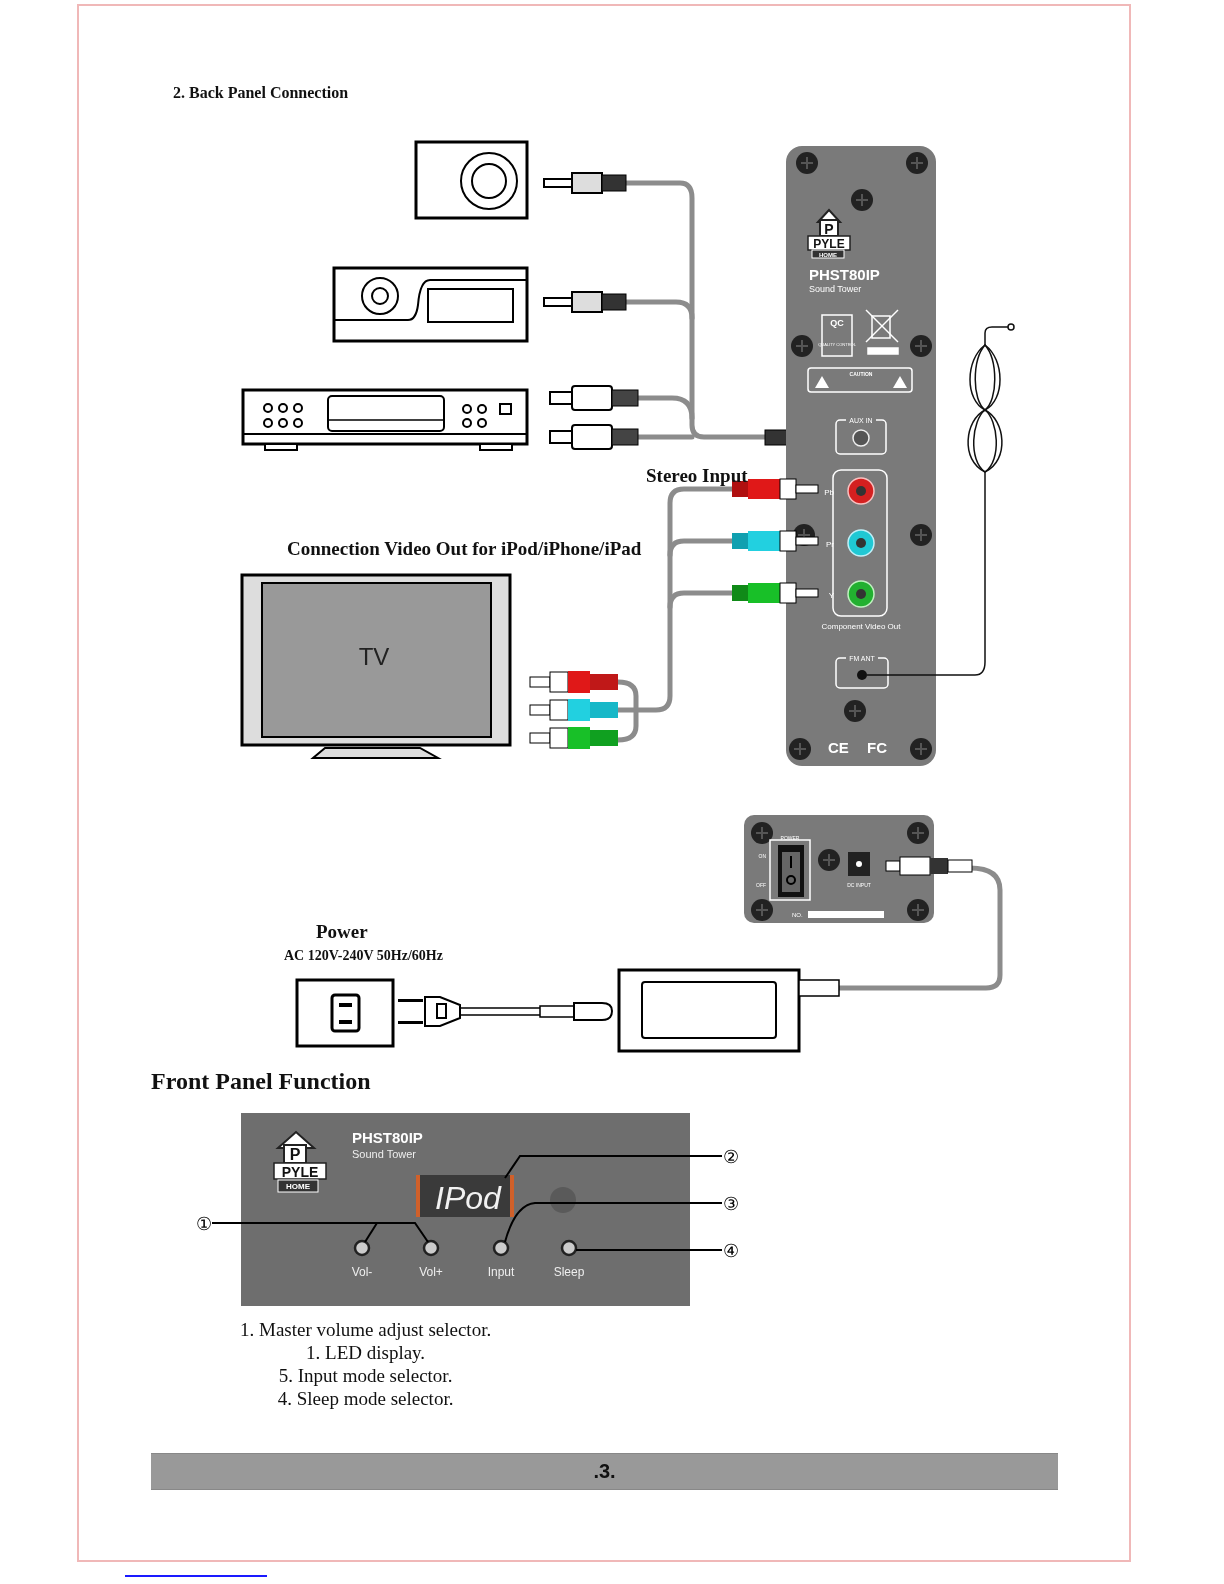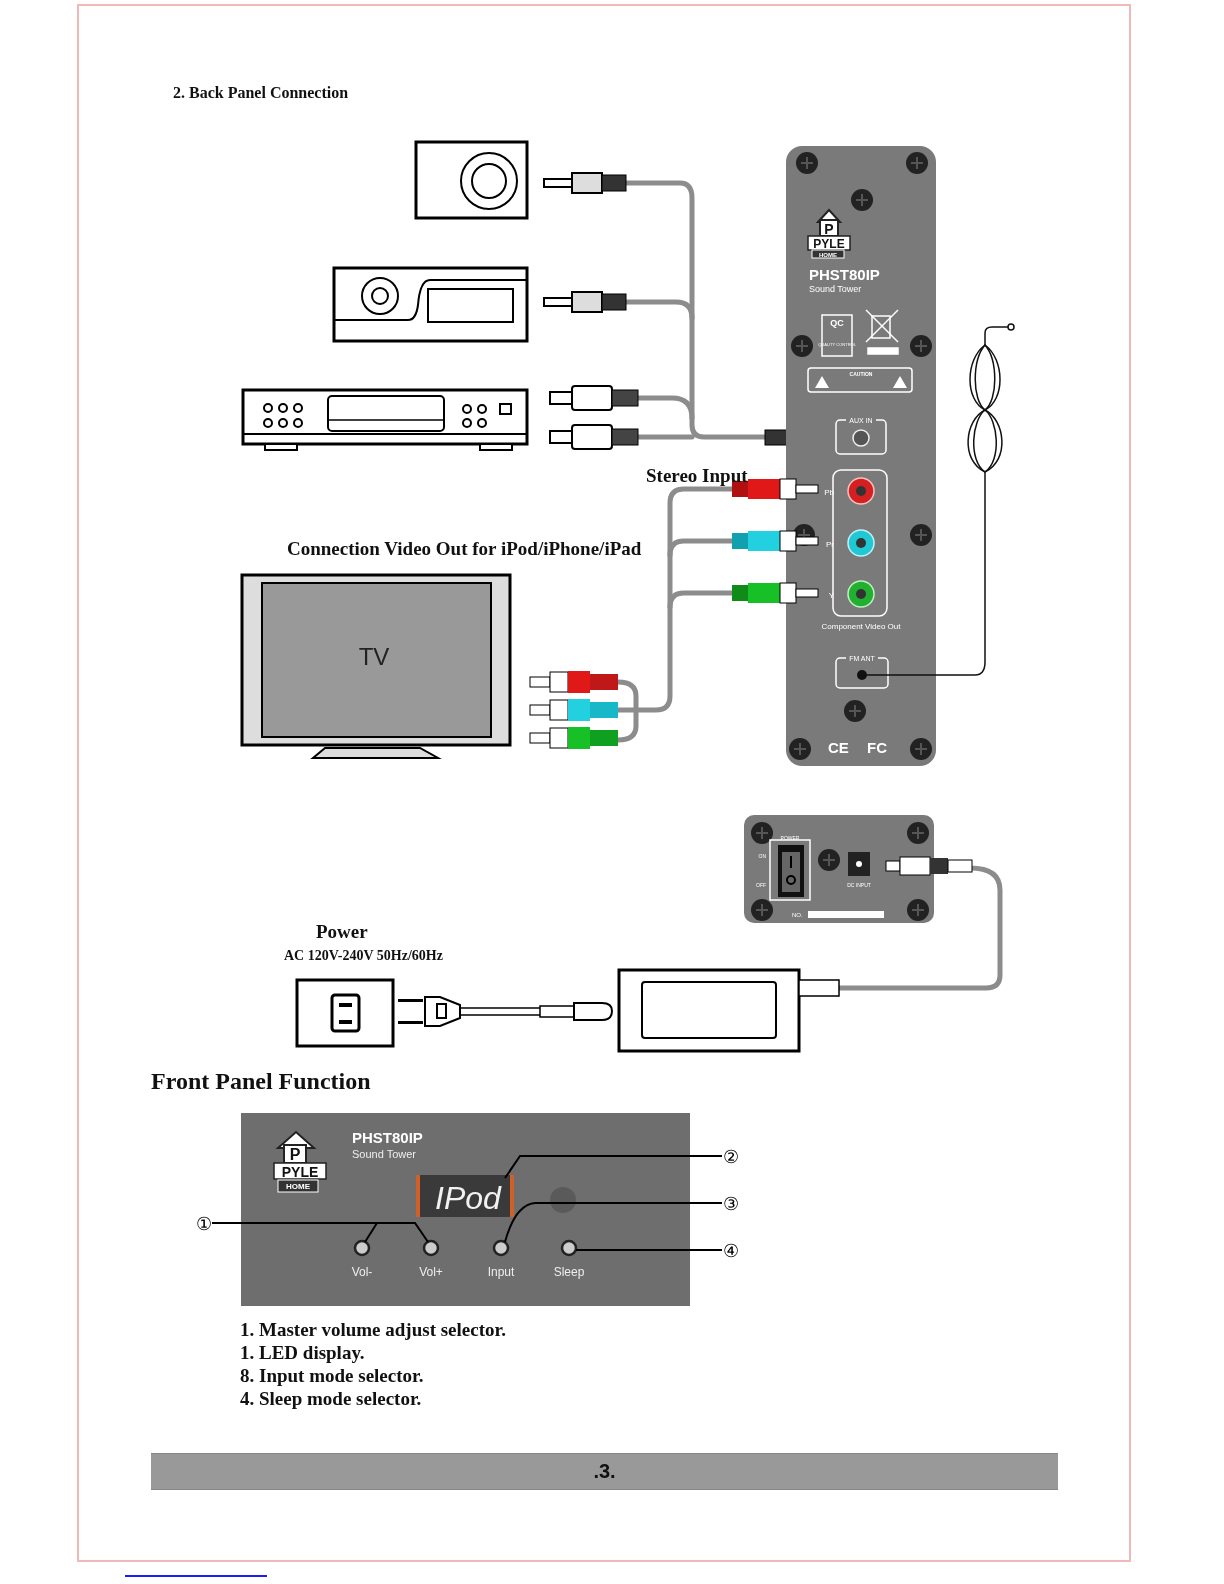--- a/index.html
+++ b/index.html
@@ -8,21 +8,21 @@
   .blue-underline{position:absolute;left:125px;top:1575px;width:142px;height:2px;background:#1a1aff;}
   .heading{position:absolute;font-weight:bold;white-space:nowrap;}
   .h-back{left:173px;top:84px;font-size:16px;}
   .h-front{left:151px;top:1068px;font-size:24px;text-align:right;}
   .lbl{position:absolute;white-space:nowrap;font-weight:bold;}
   .stereo{left:646px;top:465px;font-size:19px;}
   .compvid{left:287px;top:538px;font-size:19px;}
   .power{left:316px;top:921px;font-size:19px;font-weight:bold;}
   .powerac{left:256px;top:948px;font-size:14px;font-weight:bold;margin-left:28px;}
   svg text{font-family:"Liberation Sans",sans-serif;}
-  .list{position:absolute;left:240px;top:1318px;font-size:19px;line-height:23px;font-weight:bold;}
+  .list{position:absolute;left:240px;top:1318px;font-size:19px;line-height:23px;font-weight:normal;text-align:center;}
   .list div{white-space:nowrap;}
   .footer-bar{position:absolute;left:151px;top:1453px;width:907px;height:35px;background:#999;border-top:1px solid #888;border-bottom:1px solid #888;display:flex;align-items:center;justify-content:center;}
   .footer-bar span{font-family:"Liberation Sans",sans-serif;font-size:20px;font-weight:bold;color:#111;}
   .diagram{position:absolute;left:0;top:0;}
 </style>
 </head>
 <body>
 
 <div class="page-border"></div>
 <div class="blue-underline"></div>
@@ -336,19 +336,19 @@
   </g>
   <text x="204" y="1230" font-size="18" text-anchor="middle" fill="#000">①</text>
   <text x="731" y="1163" font-size="18" text-anchor="middle" fill="#000">②</text>
   <text x="731" y="1210" font-size="18" text-anchor="middle" fill="#000">③</text>
   <text x="731" y="1257" font-size="18" text-anchor="middle" fill="#000">④</text>
 </svg>
 
 <div class="list">
   <div>1. Master volume adjust selector.</div>
   <div>1. LED display.</div>
-  <div>8. Input mode selector.</div>
+  <div>5. Input mode selector.</div>
   <div>4. Sleep mode selector.</div>
 </div>
 
 <div class="footer-bar">
   <span>.3.</span>
 </div>
 
 </body></html>

